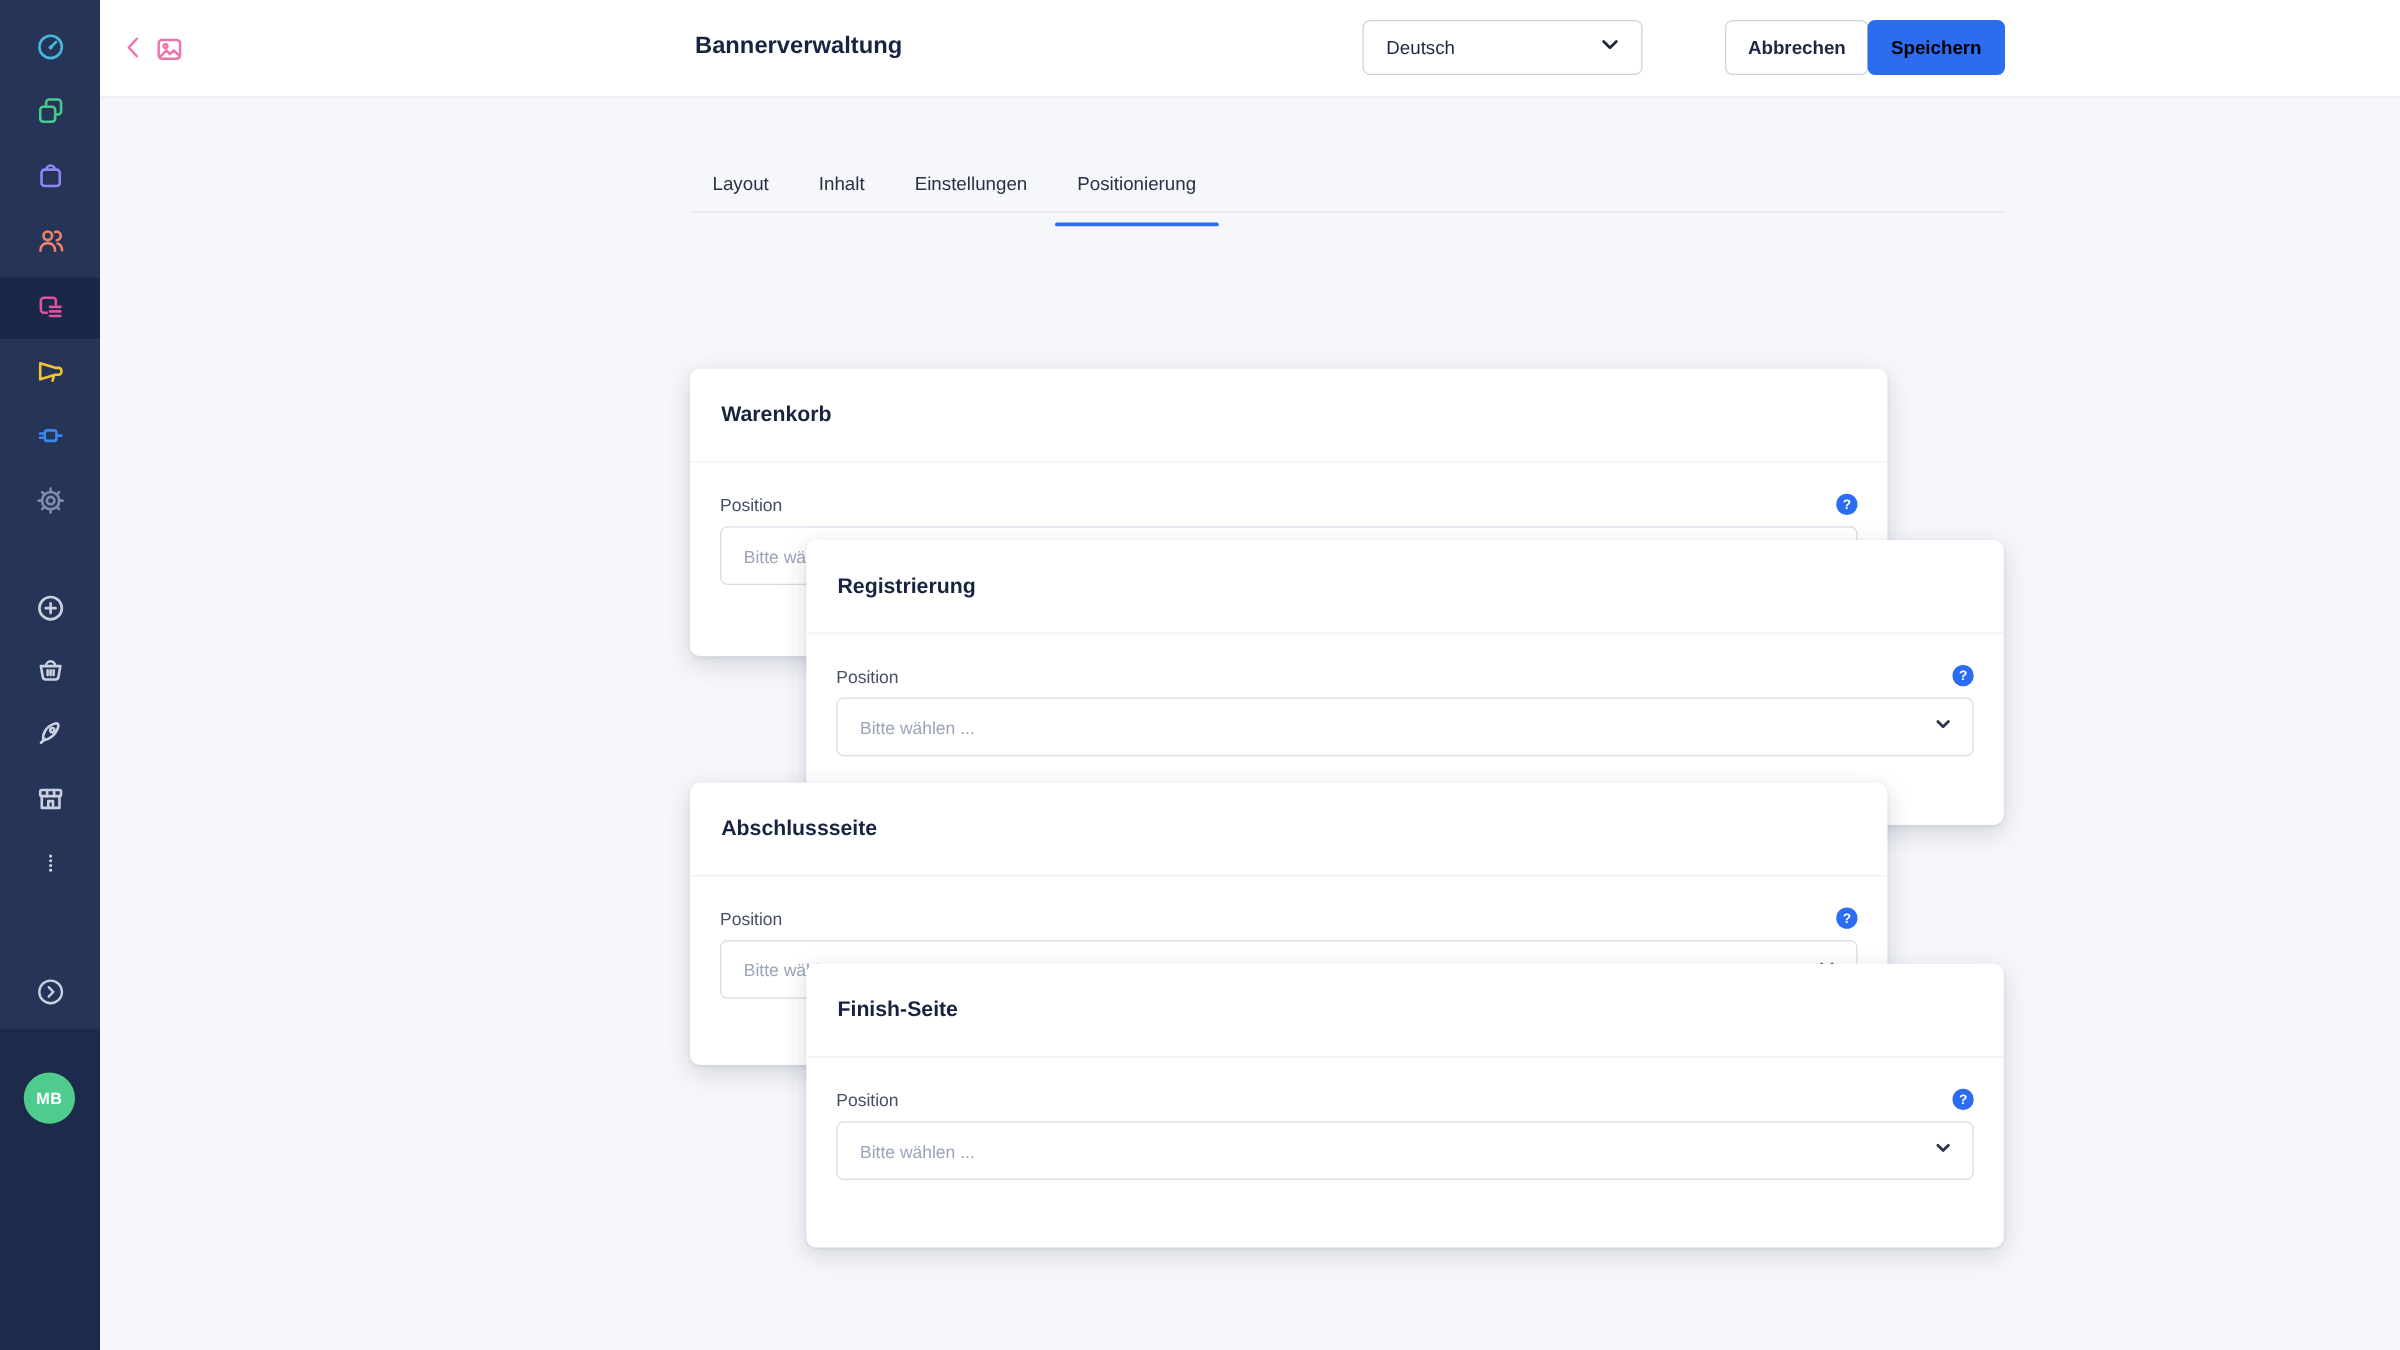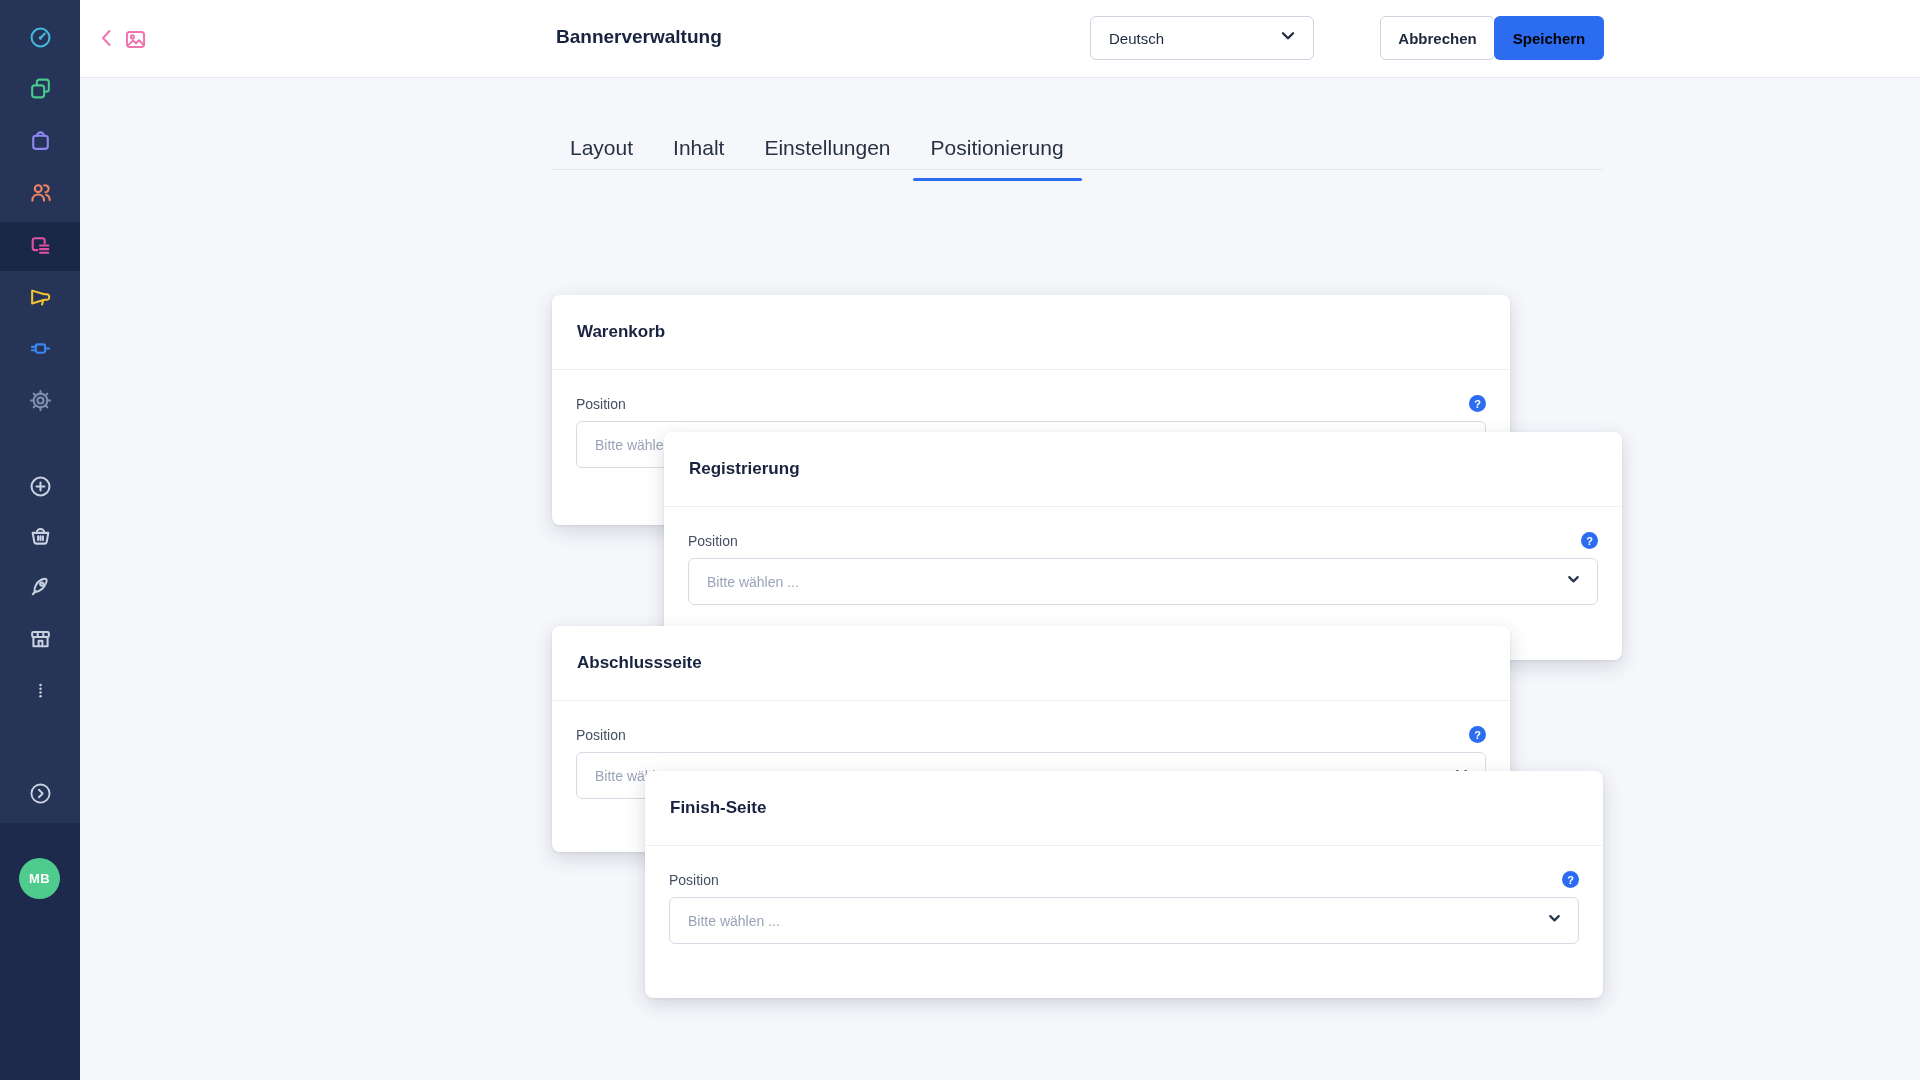--- a/index.html
+++ b/index.html
@@ -40,39 +40,39 @@
     display:flex;align-items:center;justify-content:space-between;padding:0 16px 0 18px;cursor:pointer;}
   .lang-select .val{font-size:15px;color:#1d2840;}
   .btn{position:absolute;top:16px;height:44px;border-radius:6px;font-size:15px;font-weight:700;cursor:pointer;font-family:inherit;}
   .btn-cancel{left:1288px;width:115px;background:#fff;border:1px solid #ccd3df;color:#20293e;margin-left:12px;}
   .btn-save{left:1414px;width:110px;border:none;color:#000000;background:var(--primary);}
 
   
   .tabs-row{position:absolute;display:flex;}
   .tabs-primary{left:552px;top:133px;width:1051px;gap:40px;padding:5px 0 0 18px;height:37px;border-bottom:1px solid var(--tab-border);}
   .tabs-secondary{left:552px;top:210px;width:1051px;gap:38px;padding:5px 0 0 16px;height:37px;border-bottom:1px solid var(--tab-border);}
-  .tab{position:relative;font-size:21px;font-weight:500;color:#283143;line-height:20px;cursor:pointer;white-space:nowrap;}
+  .tab{position:relative;font-size:15px;font-weight:500;color:#283143;line-height:20px;cursor:pointer;white-space:nowrap;}
   .tab.active::after{content:"";position:absolute;left:-18px;right:-18px;bottom:-12px;height:3px;background:var(--primary);border-radius:3px;}
 
   
   .card{position:absolute;background:#fff;border-radius:8px;box-shadow:0 6px 20px rgba(26,36,64,.16),0 1px 3px rgba(26,36,64,.08);}
   .card-header{height:75px;display:flex;align-items:center;padding:0 25px;border-bottom:1px solid var(--card-divider);}
   .card-title{font-size:17px;font-weight:700;color:var(--text-dark);}
   .card-body{padding:24px 24px 0;}
   .label-row{display:flex;align-items:center;justify-content:space-between;height:19px;}
   .field-label{font-size:14px;font-weight:400;color:var(--text-label);}
   .help-badge{width:17px;height:17px;border-radius:50%;background:var(--primary);color:#fff;font-size:11px;font-weight:700;
     display:flex;align-items:center;justify-content:center;cursor:pointer;}
   .select-box{margin-top:8px;height:47px;border:1px solid var(--input-border);border-radius:6px;background:#fff;
     display:flex;align-items:center;justify-content:space-between;padding:0 16px 0 18px;cursor:pointer;}
   .select-placeholder{font-size:14px;color:var(--text-placeholder);}
   .select-box svg{flex:none;color:#2a3550;}
 
   #card-warenkorb{left:552px;top:295px;width:958px;height:230px;z-index:1;}
-  #card-registrierung{left:645px;top:432px;width:958px;height:228px;z-index:2;margin-left:19px;}
+  #card-registrierung{left:645px;top:432px;width:958px;height:228px;z-index:2;}
   #card-abschluss{left:552px;top:626px;width:958px;height:226px;z-index:3;}
   #card-finish{left:645px;top:771px;width:958px;height:227px;z-index:4;}
 </style>
 </head>
 <body>
 
 <div class="screen">
 
   <nav class="sidebar">
     <div class="sidebar-footer-zone"></div>

